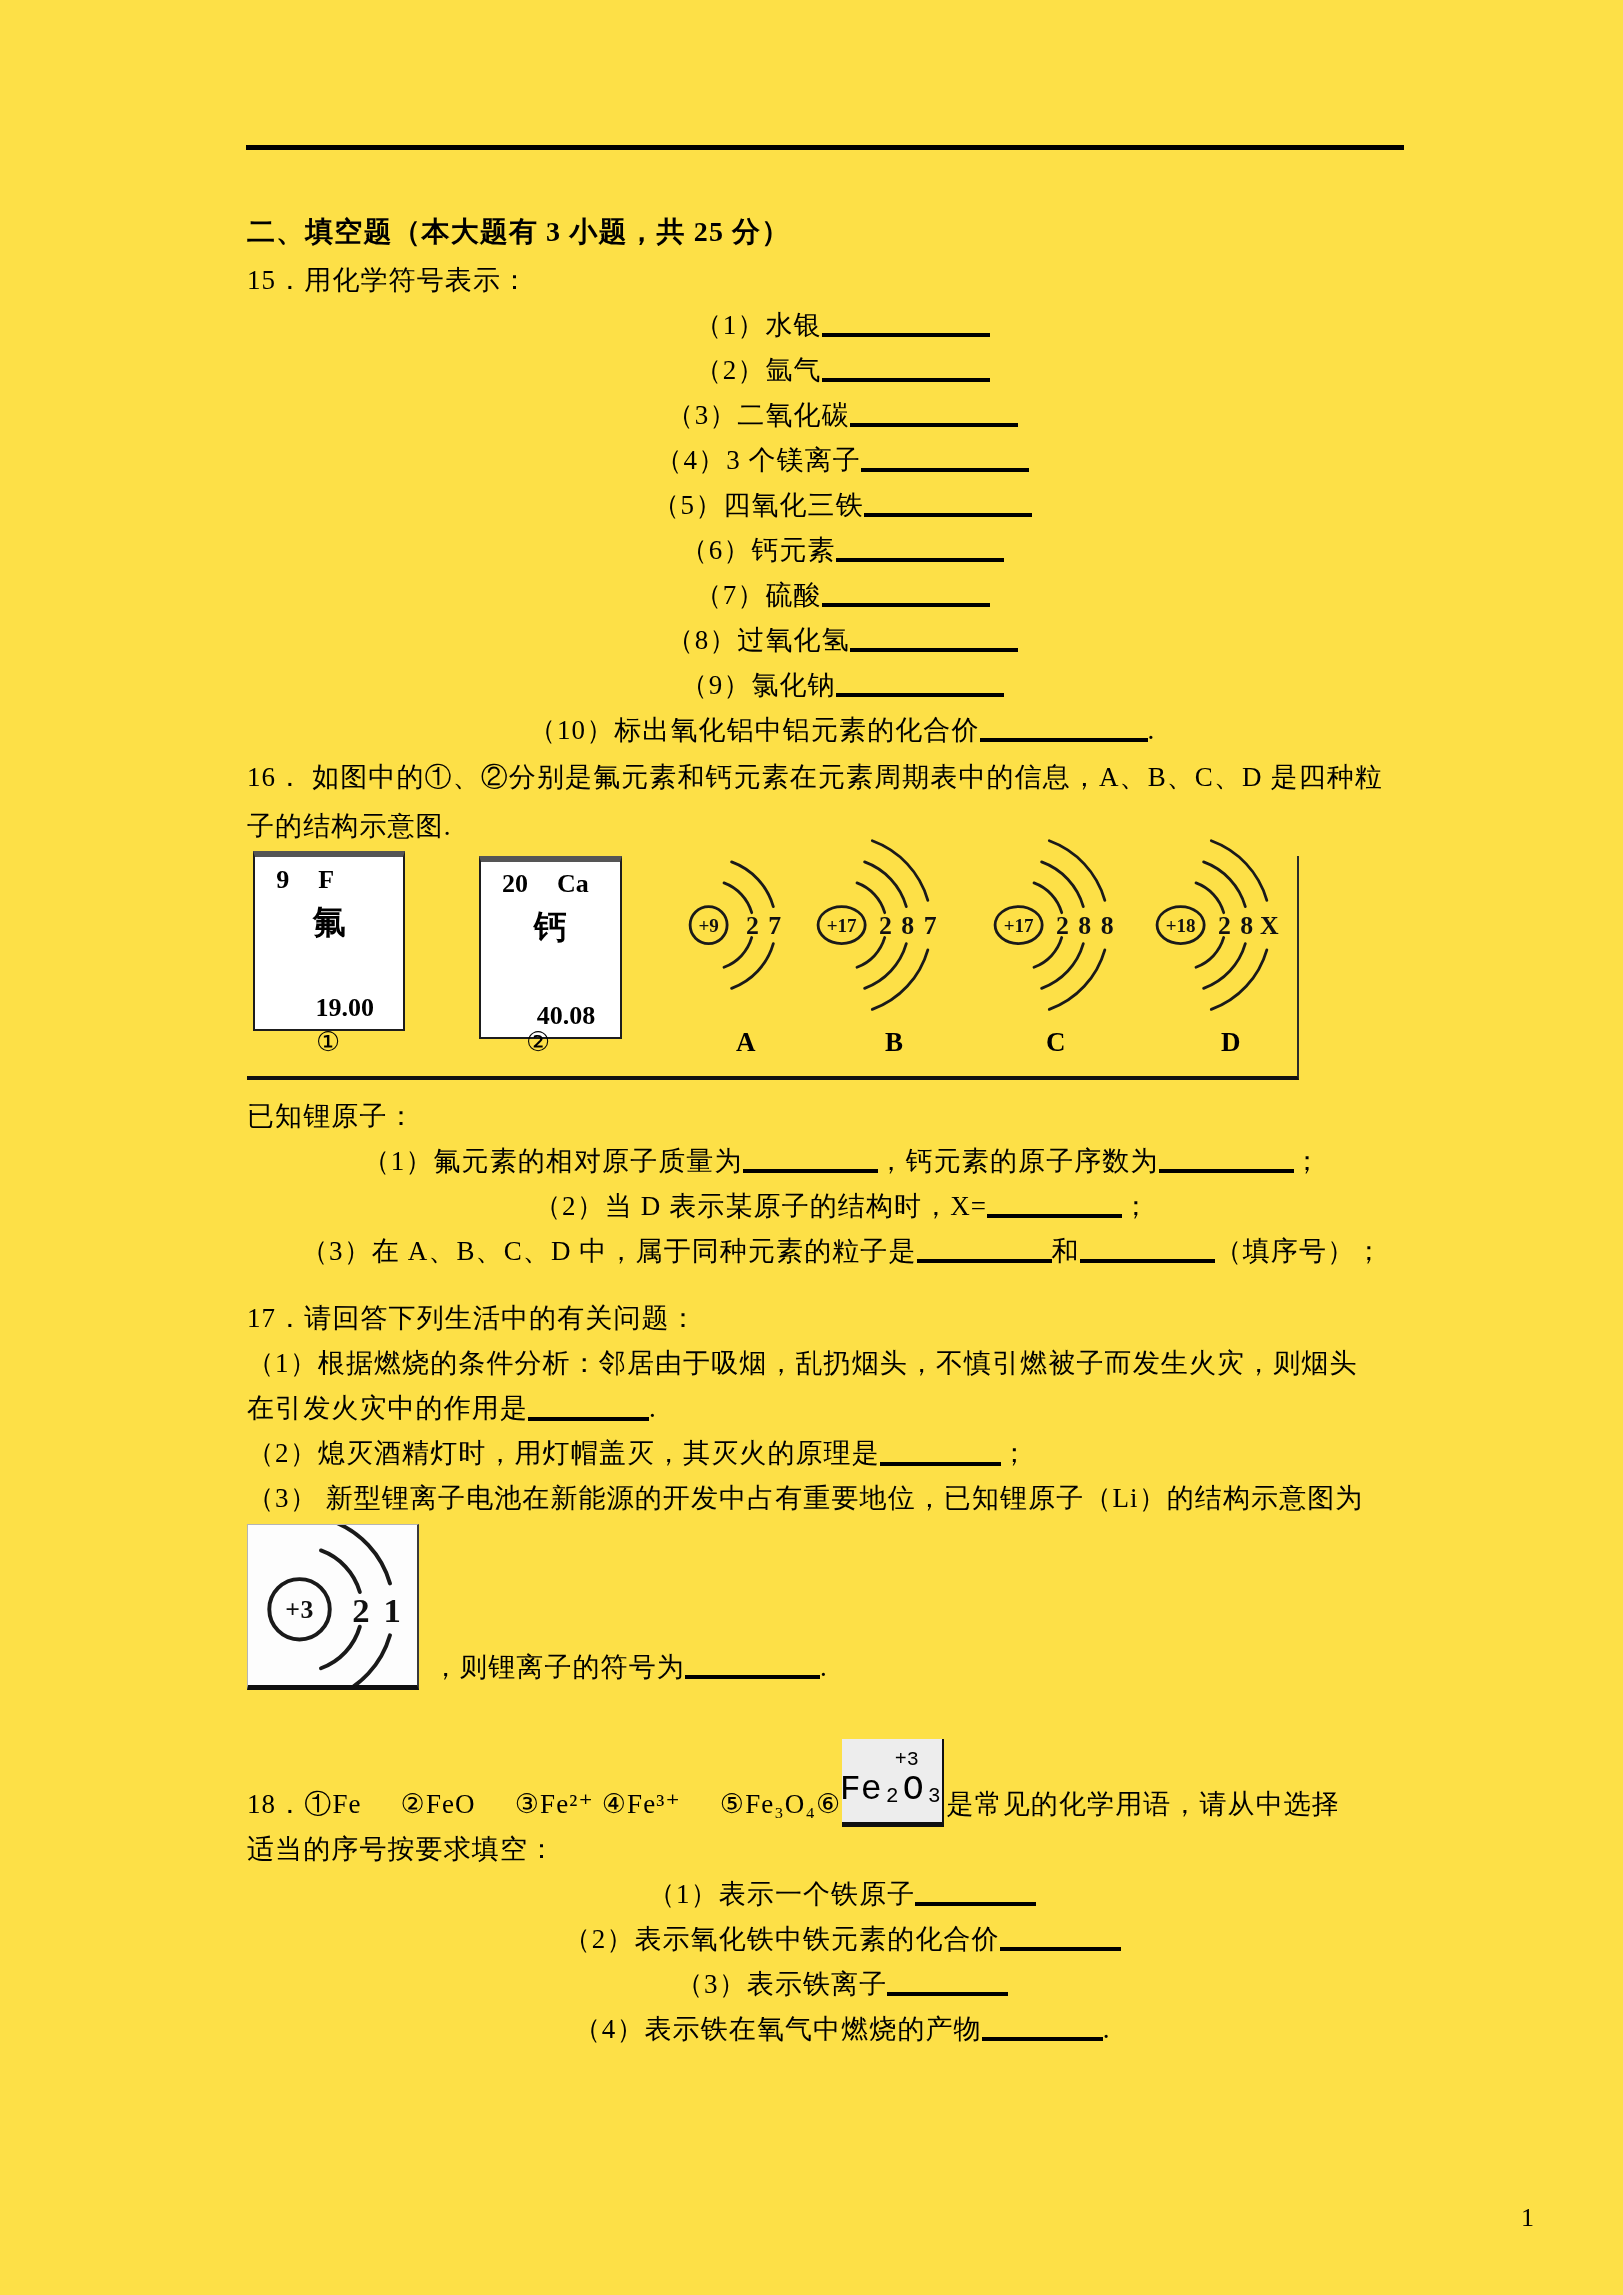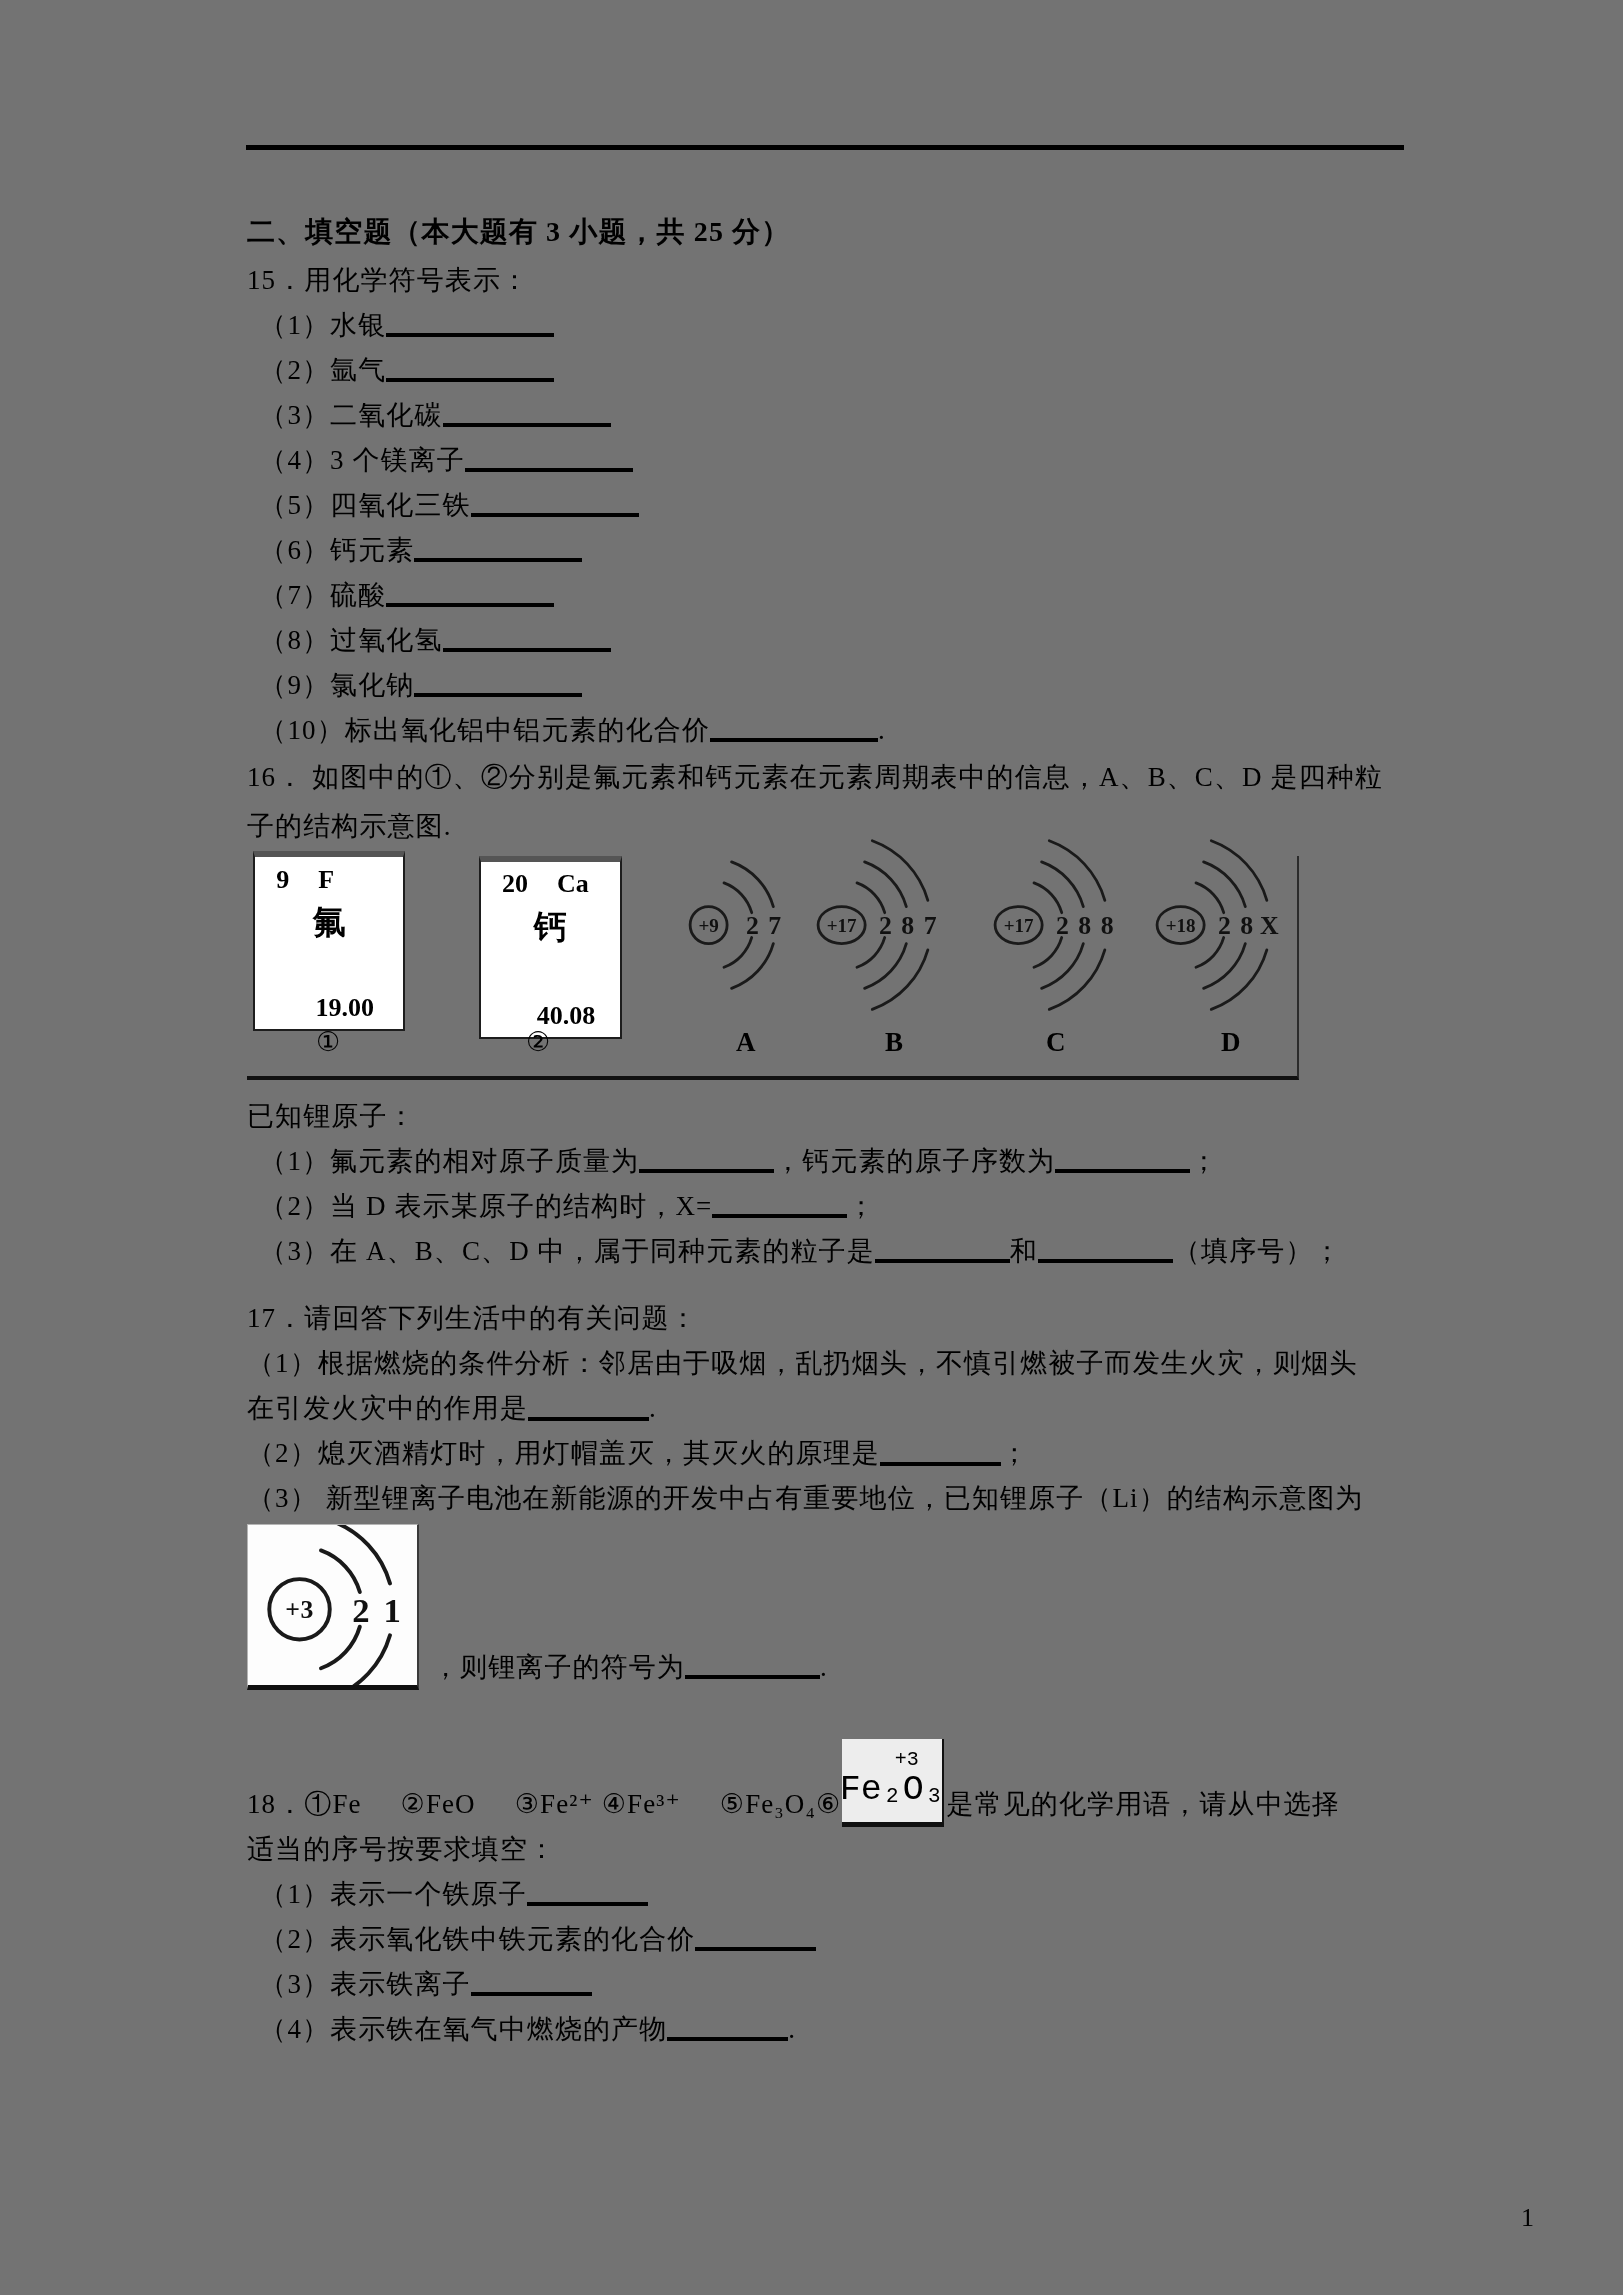--- a/index.html
+++ b/index.html
@@ -1,22 +1,22 @@
 <!DOCTYPE html>
 <html style="font-size:9px"><head>
 <meta charset="utf-8">
 <style>
   html,body{margin:0;padding:0;background:#888;}
-  .page{position:relative;width:1623px;height:2295px;background:#737373;overflow:hidden;
+  .page{position:relative;width:1623px;height:2295px;background:#fde047;overflow:hidden;
         font-family:"Liberation Serif","DejaVu Serif",serif;color:#000;}
   .top-rule{position:absolute;left:246px;top:145px;width:1158px;height:5px;background:#000;}
   .content{position:absolute;left:247px;top:206px;width:1178px;font-size:27px;letter-spacing:1.1px;}
   .line{height:45px;line-height:45px;white-space:nowrap;}
   .sec-title{font-weight:bold;font-size:28px;height:52px;line-height:52px;}
-  .item{padding-left:12.3px;}
+  .item{padding-left:12.3px;text-align:center;}
   .pline{height:49px;line-height:49px;}
   .blank{display:inline-block;width:168px;height:0;border-bottom:4.5px solid #000;vertical-align:-3.4px;}
   .blank-sm{width:135px;}
   .blank-xs{width:121px;}
 
   
   .fig16{position:relative;width:1050px;height:220px;margin:4.5px 0 14.6px 0;
          border-right:2.8px solid #2b2b2b;border-bottom:4.5px solid #111;letter-spacing:0;}
   .card{position:absolute;display:flex;flex-direction:column;background:#fff;
         border:2.2px solid #1d1d1d;border-top:6.7px solid #555;}

